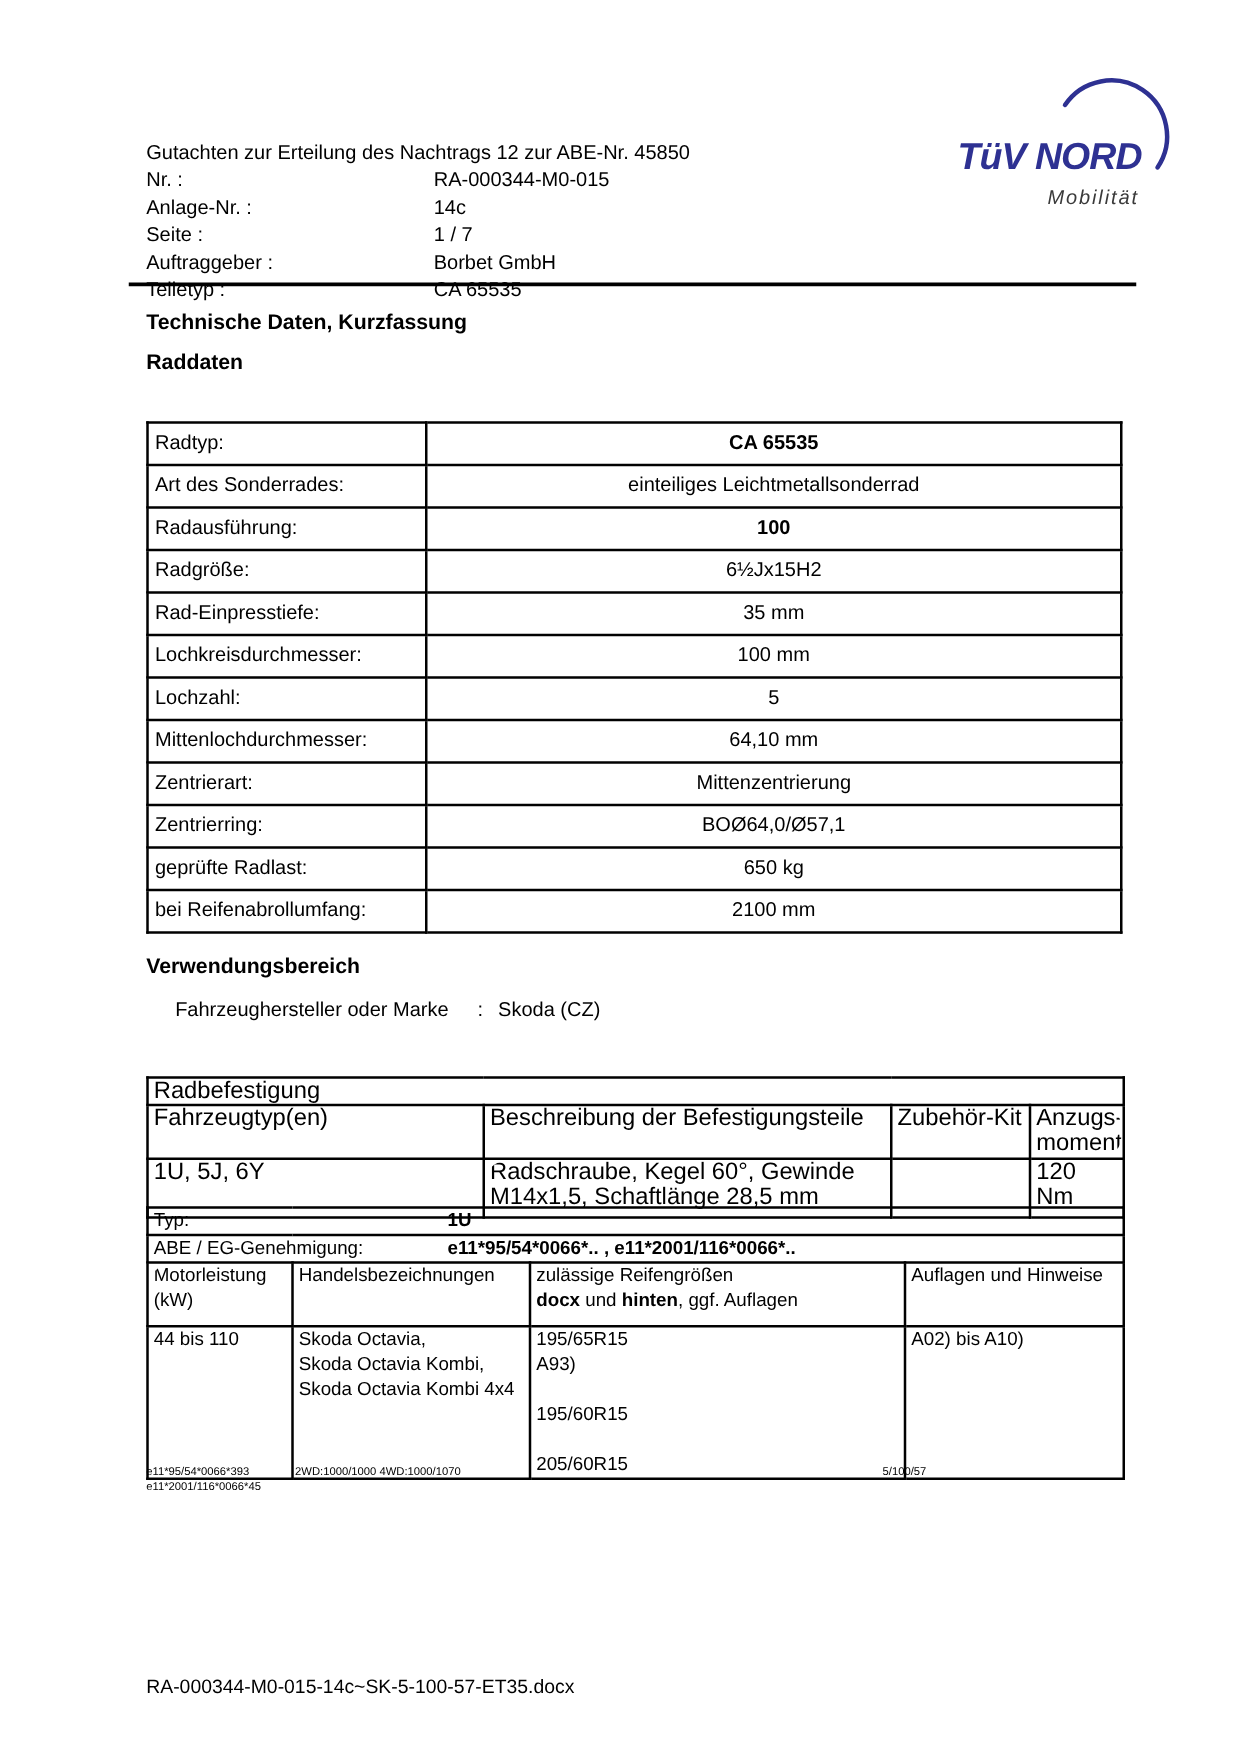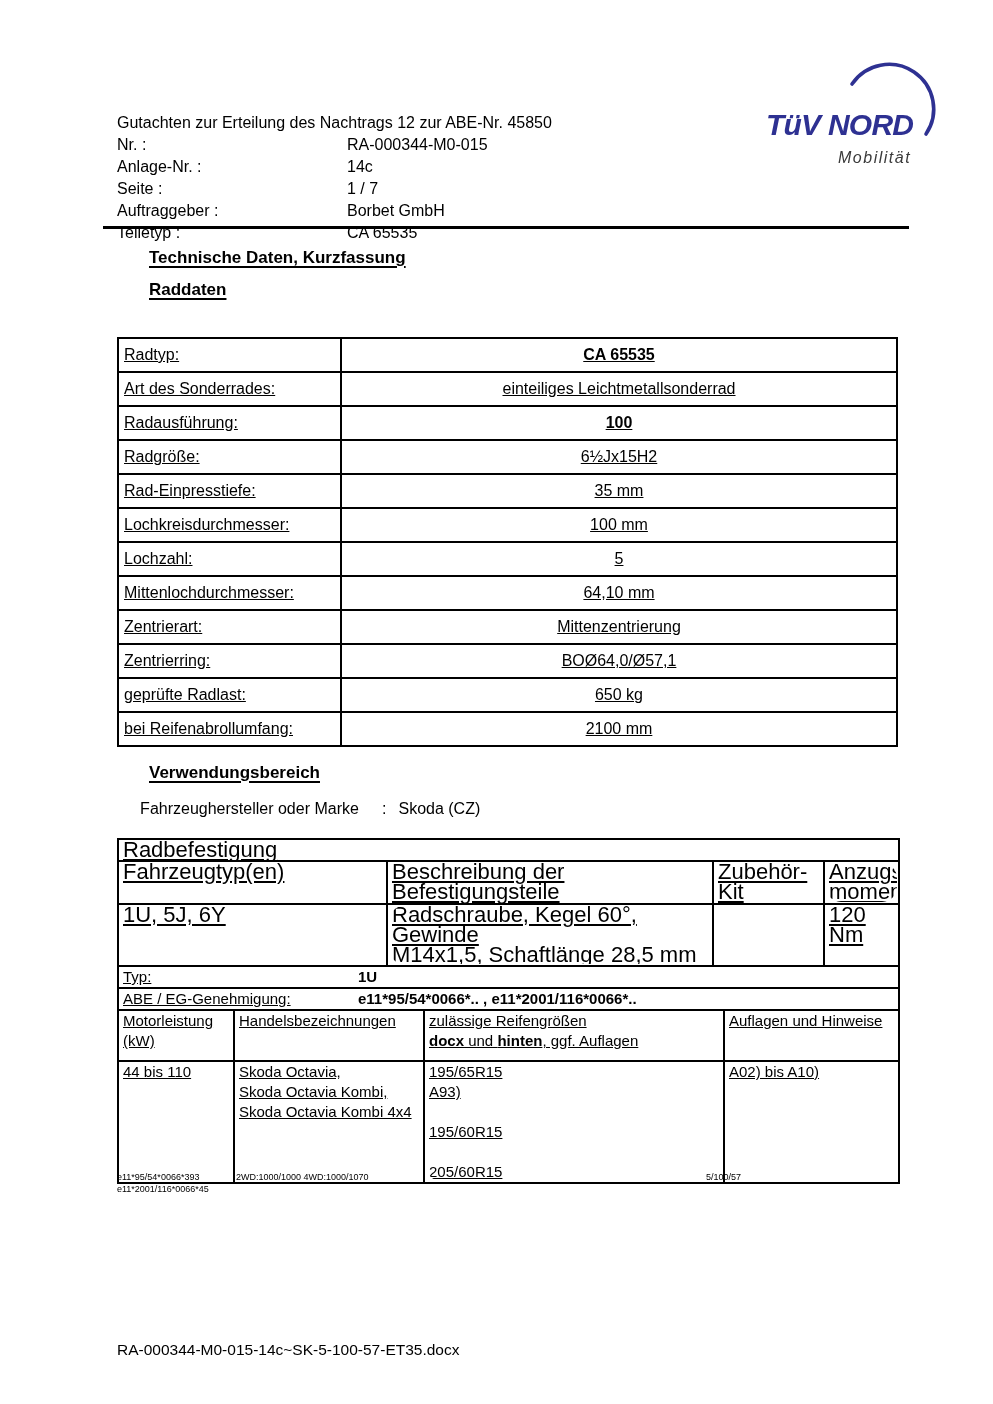--- a/index.html
+++ b/index.html
@@ -21,47 +21,47 @@
   
   .logo-box { position: absolute; left: 740px; top: 48px; width: 215px; height: 125px; }
 
   
   .top-rule { position: absolute; left: 103px; top: 226px; width: 806px; height: 3px; background: #000; }
 
   
   .sec-title {
     position: absolute; left: 117px;
     font-size: 17px; font-weight: bold;
-    text-decoration: underline; text-decoration-thickness: 2px; text-underline-offset: 3px; margin-left: 32px;
+    text-decoration-thickness: 2px; text-underline-offset: 3px;
   }
   .t-tech { top: 248px; }
   .t-rad  { top: 280px; }
   .t-verw { top: 763px; }
 
   
-  table { border-collapse: collapse; table-layout: fixed; text-decoration: underline; }
+  table { border-collapse: collapse; table-layout: fixed; }
   td { border: 2px solid #000; overflow: hidden; }
   .preline { white-space: pre-line; border-radius: 17px; }
   .bold { font-weight: bold; }
 
   
   .raddaten-wrap { position: absolute; left: 117px; top: 337px; }
   .raddaten-table { width: 781px; font-size: 16px; }
   .raddaten-table td { height: 34px; vertical-align: middle; }
   .raddaten-table td.lbl { width: 223px; padding-left: 5px; }
   .raddaten-table td.val { text-align: center; }
 
   
   .hersteller-line { position: absolute; left: 117px; top: 800px; font-size: 16px; display: flex; }
   .hersteller-line .hl-label { width: 265px; text-align: center; }
   .hersteller-line .hl-value { margin-left: 12px; }
 
   
   .radbef-wrap { position: absolute; left: 117px; top: 838px; }
-  .radbef-table { width: 781px; font-size: 22px; }
+  .radbef-table { width: 781px; font-size: 19px; margin-top: 23px; }
   .radbef-table td { vertical-align: top; padding: 0 4px; line-height: 20px; }
   .radbef-table .row-title td { height: 20px; }
   .radbef-table .row-head td { height: 43px; }
   .radbef-table .row-data td { height: 47px; }
 
   
   .typ-wrap { position: absolute; left: 117px; top: 965px; }
   .typ-table { width: 781px; font-size: 15px; }
   .typ-table td { vertical-align: top; padding: 0 4px; line-height: 20px; }
   .typ-table .row-kv td { height: 17px; position: relative; }

